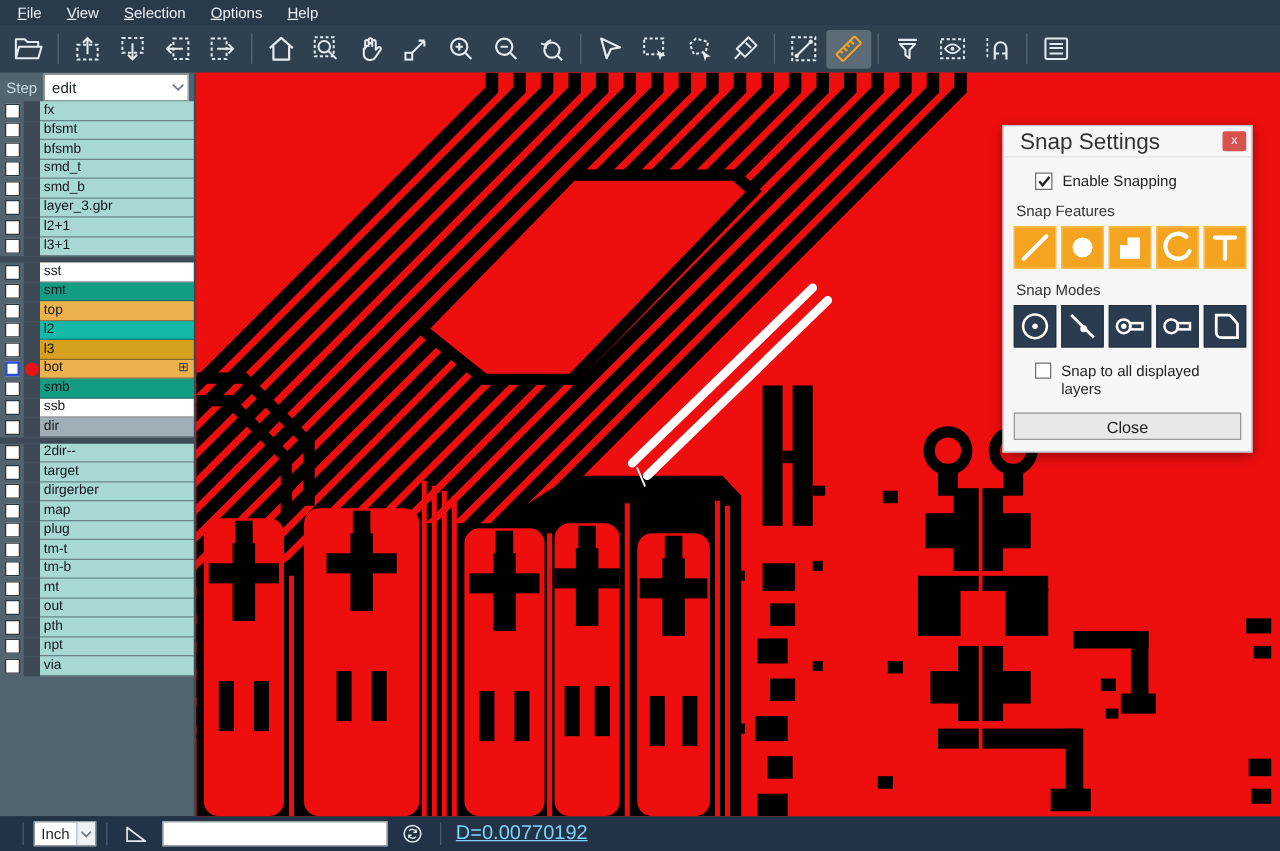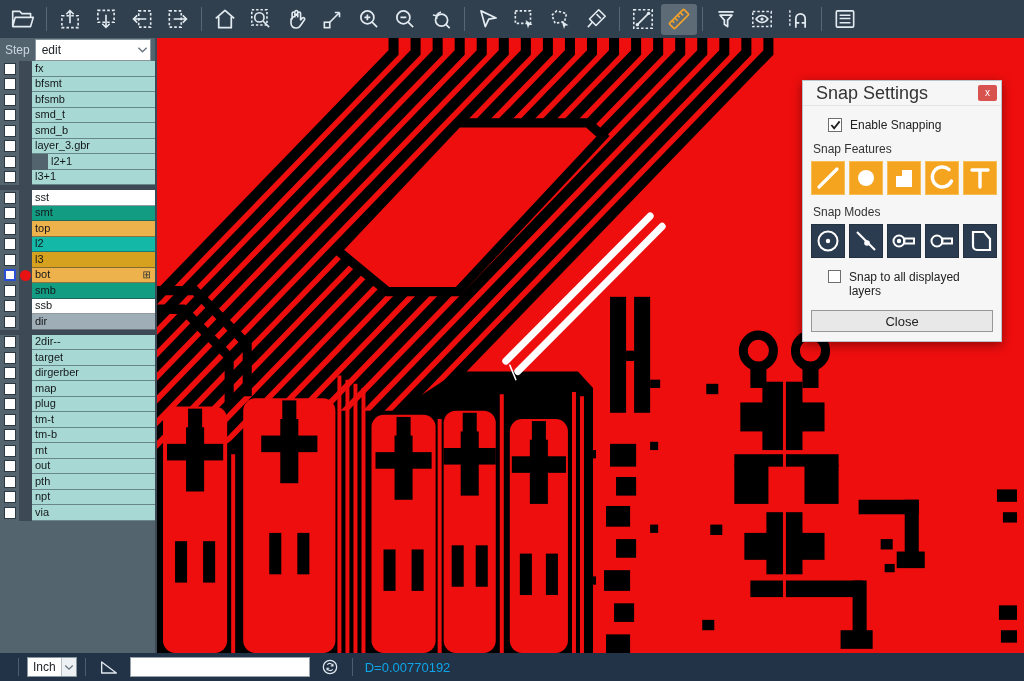--- a/index.html
+++ b/index.html
@@ -62,27 +62,34 @@
   .sd-check.small { width:13px; height:13px; }
 
   
   .statusbar { height:28px; background:#223347; display:flex; align-items:center; flex:0 0 auto; padding-left:10px; }
   .sb-sep { width:1px; height:18px; background:#4c5d6f; margin:0 8px; flex:0 0 auto; }
   .unit-select { height:20px; background:#fff; border:1px solid #8a969e; display:flex; align-items:stretch; font-size:12px; color:#1b2126; flex:0 0 auto; }
   .unit-select .val { display:flex; align-items:center; padding:0 5px; }
   .unit-select .chev { width:15px; display:flex; align-items:center; justify-content:center; border-left:1px solid #b5bcc2; background:#eef1f3; color:#6b7780; }
   .sb-icon { display:flex; align-items:center; justify-content:center; margin:0 4px; flex:0 0 auto; }
   .sb-input { width:180px; height:20px; background:#fff; border:1px solid #95a0a8; font-size:12px; padding:0 4px; color:#1b2126; margin:0 6px; flex:0 0 auto; }
-  .distance { color:#0ea5e9; font-size:13px; margin-left:4px; white-space:nowrap; }
+  .distance { color:#7dd3fc; font-size:16px; margin-left:4px; white-space:nowrap;text-decoration:underline; }
 </style>
 </head>
 <body>
 
 <div class="app">
 
+  <div class="menu-bar">
+      <span class="menu-item"><u>F</u>ile</span>
+      <span class="menu-item"><u>V</u>iew</span>
+      <span class="menu-item"><u>S</u>election</span>
+      <span class="menu-item"><u>O</u>ptions</span>
+      <span class="menu-item"><u>H</u>elp</span>
+    </div>
 
   <div class="toolbar">
     <div class="tb-btn">
       <span>
           <svg width="26" height="26" viewBox="0 0 24 24" fill="none" stroke="#e3ebf2" stroke-width="1.5" stroke-linejoin="round">
             <path d="M2.5 19l2.3-8.5H21.5L19 19zM2.5 19V5h6.5l2 2h8v3.5"></path>
           </svg>
         </span>
     </div>
     <div class="tb-sep"></div>
@@ -333,21 +340,21 @@
               <span class="layer-gutter"></span>
               <span class="layer-bar" style="background: rgb(167, 216, 212);">
                 <span>layer_3.gbr</span>
               </span>
             </div>
             <div class="layer-row">
               <span class="cb-cell">
                 <span class="layer-checkbox"></span>
               </span>
               <span class="layer-gutter"></span>
-              <span class="layer-bar" style="background: rgb(167, 216, 212); margin-left: 16px;">
+              <span class="layer-bar" style="background: rgb(167, 216, 212);">
                 <span>l2+1</span>
               </span>
             </div>
             <div class="layer-row">
               <span class="cb-cell">
                 <span class="layer-checkbox"></span>
               </span>
               <span class="layer-gutter"></span>
               <span class="layer-bar" style="background: rgb(167, 216, 212);">
                 <span>l3+1</span>

